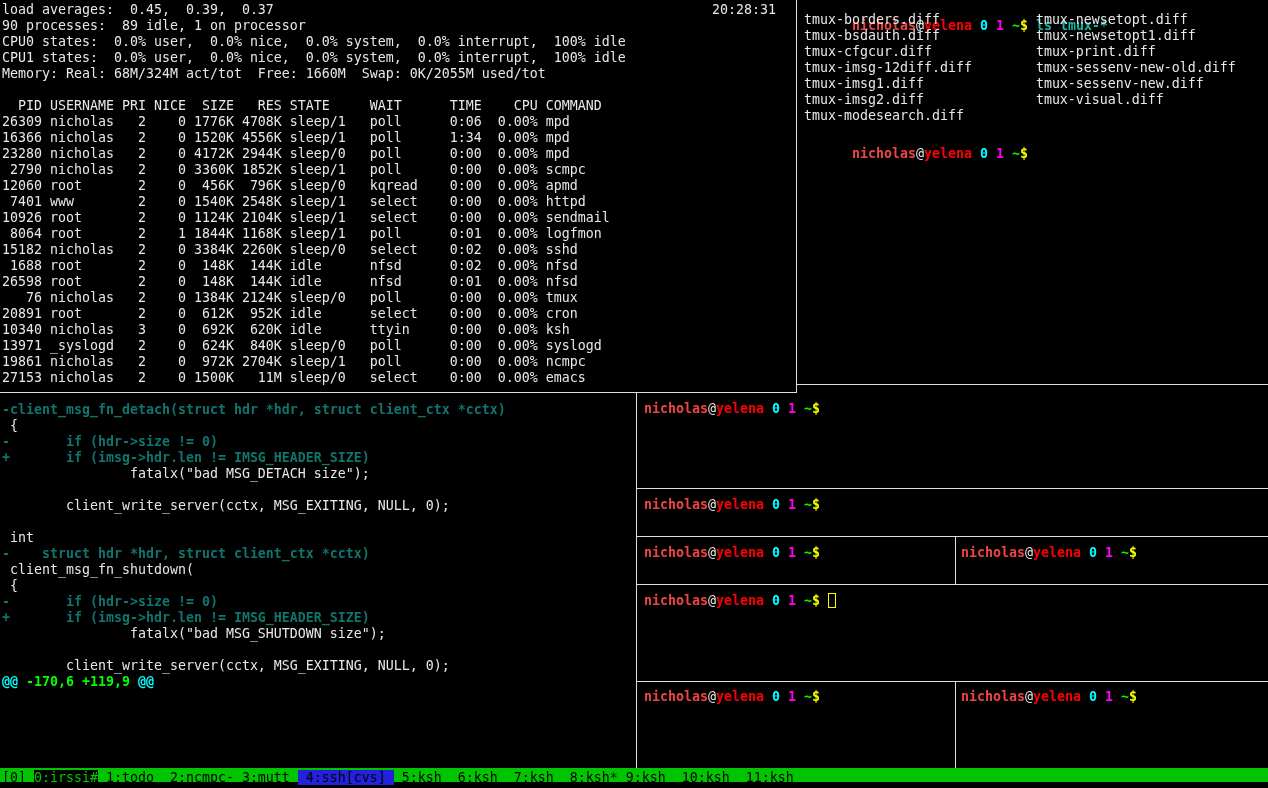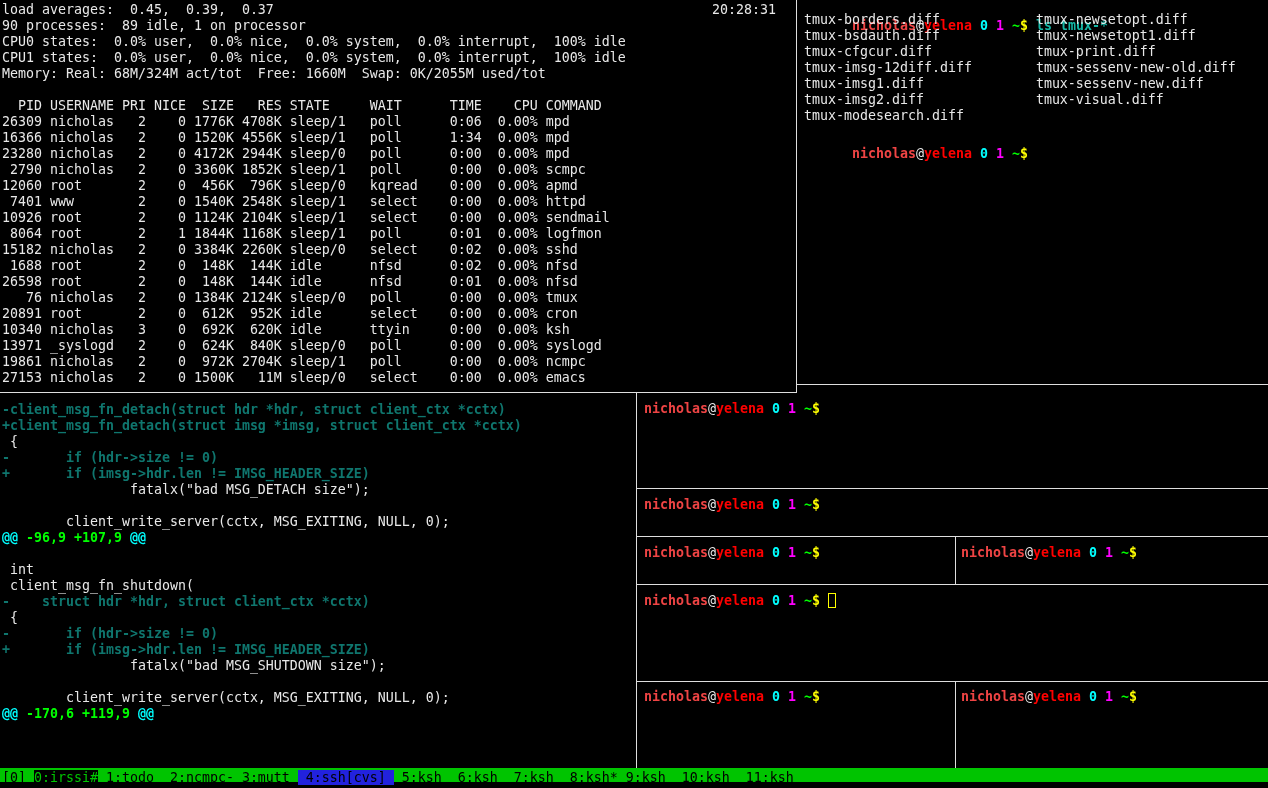--- a/index.html
+++ b/index.html
@@ -105,32 +105,30 @@
     </div>
   </div>
 
   <div class="vline" style="left:796px; top:0; height:393px;"></div>
   <div class="hline" style="left:796px; top:384px; width:472px;"></div>
   <div class="hline" style="left:0; top:392px; width:797px;"></div>
 
   <div class="abs" style="left:0; top:394px; width:633px; height:374px;">
     <div class="abs" style="left:2px; top:8px;">
         <div class="emacs-line el-del">-client_msg_fn_detach(struct hdr *hdr, struct client_ctx *cctx)</div>
-        <div class="emacs-line el-add">+client_msg_fn_detach(struct imsg *imsg, struct client_ctx *cctx)</div>
         <div class="emacs-line el-ctx"> {</div>
         <div class="emacs-line el-del">-       if (hdr-&gt;size != 0)</div>
         <div class="emacs-line el-add">+       if (imsg-&gt;hdr.len != IMSG_HEADER_SIZE)</div>
         <div class="emacs-line el-ctx">                fatalx("bad MSG_DETACH size");</div>
         <div class="emacs-line el-ctx"></div>
         <div class="emacs-line el-ctx">        client_write_server(cctx, MSG_EXITING, NULL, 0);</div>
-        <div class="emacs-line"><span class="el-hunk-at">@@</span><span class="el-hunk-range"> -96,9 +107,9 </span><span class="el-hunk-at">@@</span></div>
         <div class="emacs-line el-ctx"></div>
         <div class="emacs-line el-ctx"> int</div>
+        <div class="emacs-line el-del">-    struct hdr *hdr, struct client_ctx *cctx)</div>
         <div class="emacs-line el-ctx"> client_msg_fn_shutdown(</div>
-        <div class="emacs-line el-del">-    struct hdr *hdr, struct client_ctx *cctx)</div>
         <div class="emacs-line el-ctx"> {</div>
         <div class="emacs-line el-del">-       if (hdr-&gt;size != 0)</div>
         <div class="emacs-line el-add">+       if (imsg-&gt;hdr.len != IMSG_HEADER_SIZE)</div>
         <div class="emacs-line el-ctx">                fatalx("bad MSG_SHUTDOWN size");</div>
         <div class="emacs-line el-ctx"></div>
         <div class="emacs-line el-ctx">        client_write_server(cctx, MSG_EXITING, NULL, 0);</div>
         <div class="emacs-line"><span class="el-hunk-at">@@</span><span class="el-hunk-range"> -170,6 +119,9 </span><span class="el-hunk-at">@@</span></div>
       </div>
   </div>
 

